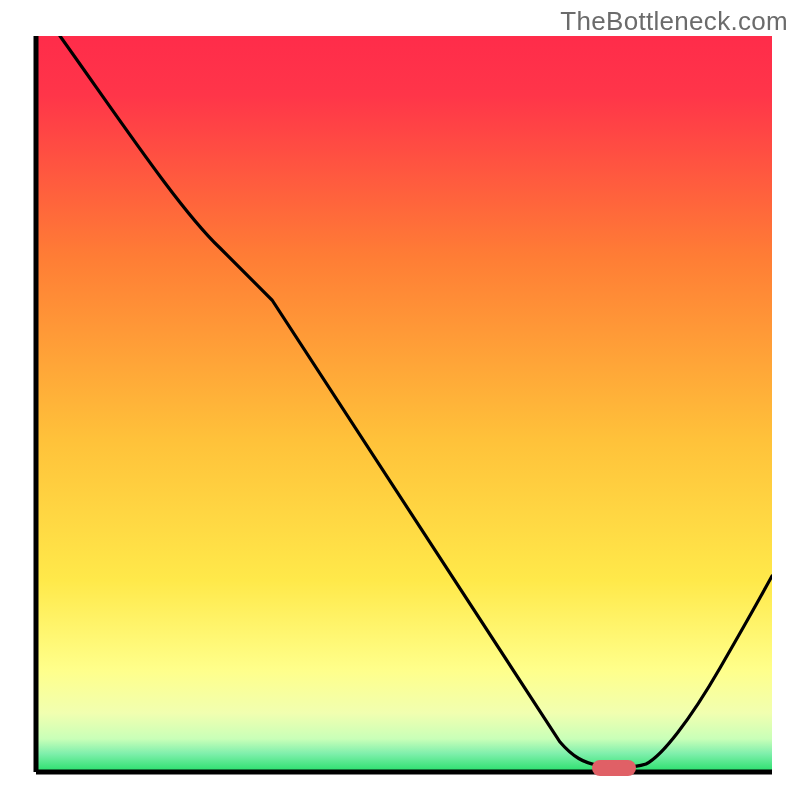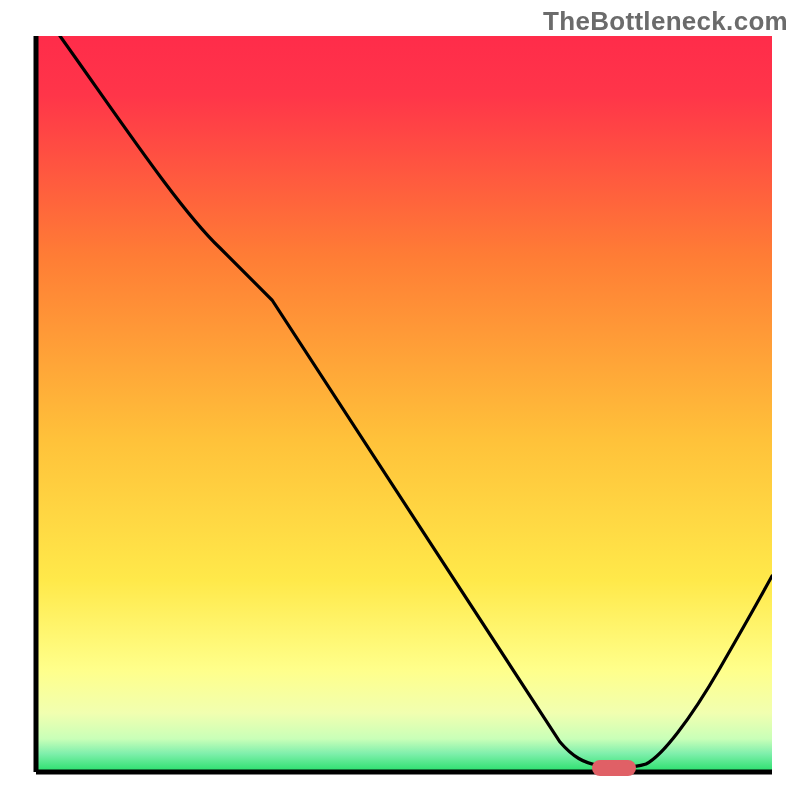--- a/index.html
+++ b/index.html
@@ -15,21 +15,21 @@
     position: relative;
     width: 800px;
     height: 800px;
   }
   .watermark {
     position: absolute;
     top: 6px;
     right: 12px;
     color: #6b6b6b;
     font-size: 26px;
-    font-weight: 700;
+    font-weight: 400;
     letter-spacing: 0.3px;
     z-index: 20;
     user-select: none;
     text-align: right;
   }
   svg.chart {
     position: absolute;
     left: 0;
     top: 0;
     width: 800px;

